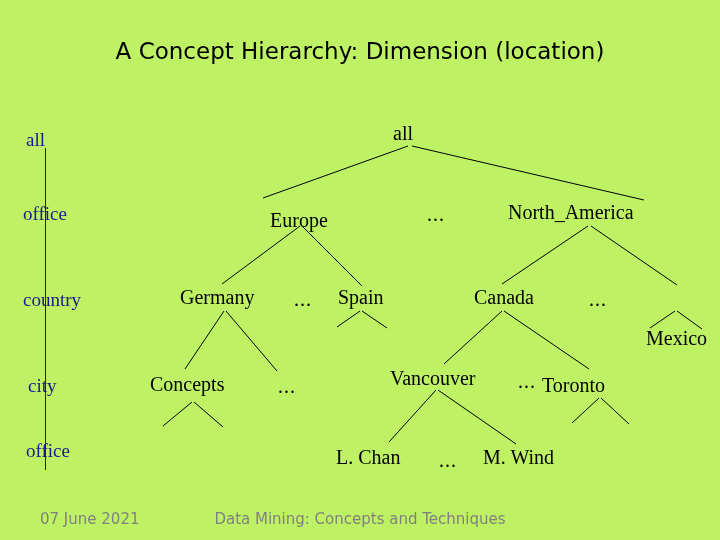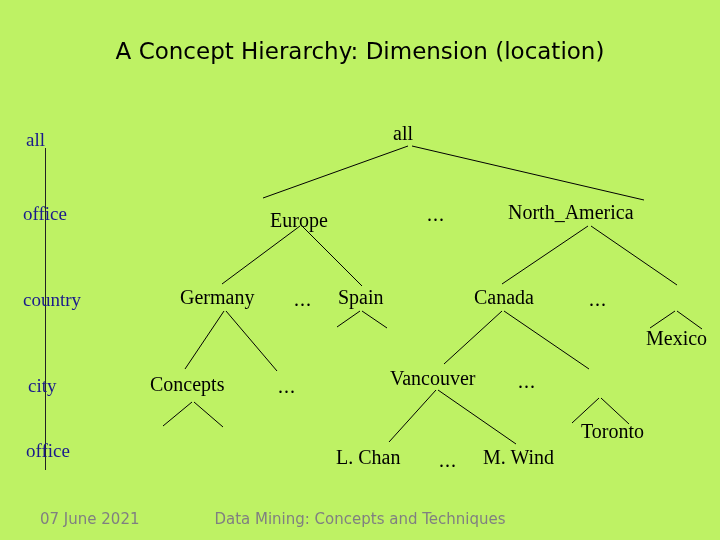--- a/index.html
+++ b/index.html
@@ -125,21 +125,21 @@
       <div class="node" style="left: 180px; top: 286px;">Germany</div>
       <div class="ellipsis" style="left: 294px; top: 288px;">...</div>
       <div class="node" style="left: 338px; top: 286px;">Spain</div>
       <div class="node" style="left: 474px; top: 286px;">Canada</div>
       <div class="ellipsis" style="left: 589px; top: 288px;">...</div>
       <div class="node" style="left: 646px; top: 286px; margin-top: 41px;">Mexico</div>
       <div class="node" style="left: 150px; top: 373px;">Concepts</div>
       <div class="ellipsis" style="left: 278px; top: 375px;">...</div>
       <div class="node" style="left: 390px; top: 367px;">Vancouver</div>
       <div class="ellipsis" style="left: 518px; top: 370px;">...</div>
-      <div class="node" style="left: 581px; top: 374px; margin-top: 46px;">Toronto</div>
+      <div class="node" style="left: 542px; top: 374px;">Toronto</div>
       <div class="node" style="left: 336px; top: 446px;">L. Chan</div>
       <div class="ellipsis" style="left: 439px; top: 449px;">...</div>
       <div class="node" style="left: 483px; top: 446px;">M. Wind</div>
     </div>
 
   <div class="footer-text" id="footer-date">07 June 2021</div>
   <div class="footer-text" id="footer-center">Data Mining: Concepts and Techniques</div>
 
 </div>
 

